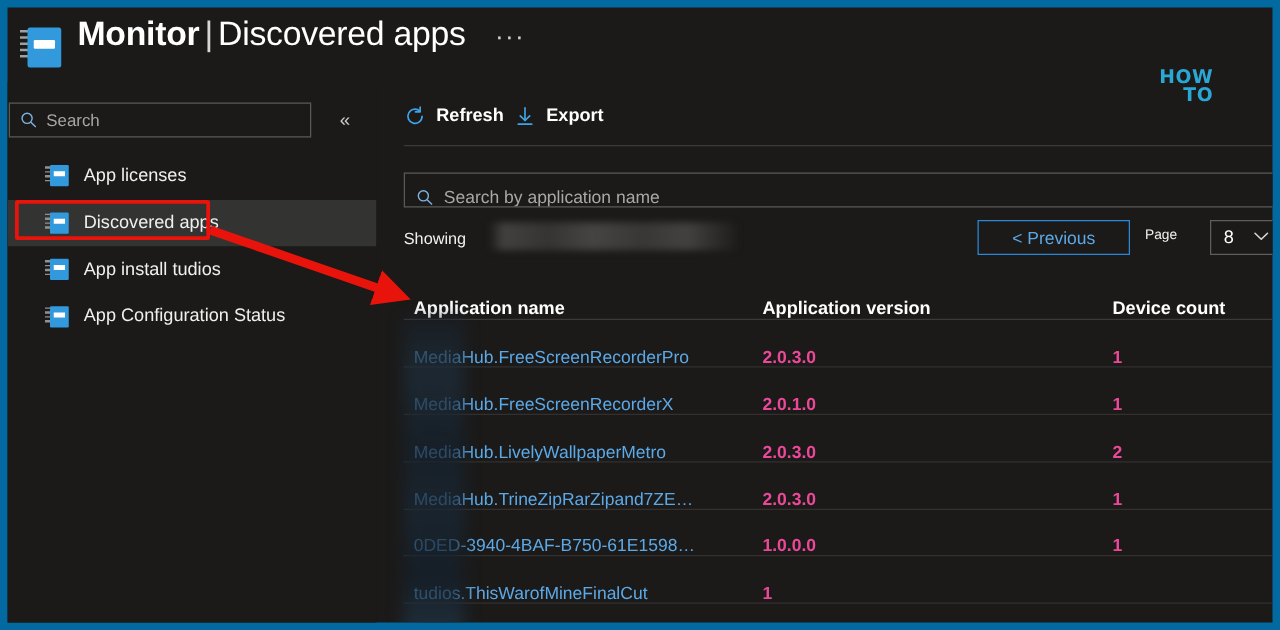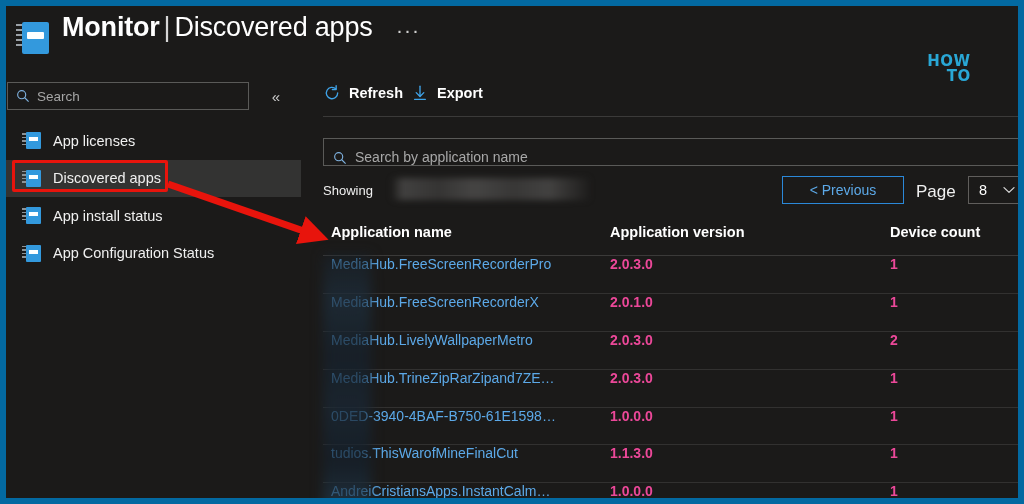--- a/index.html
+++ b/index.html
@@ -185,21 +185,21 @@
   .nav-list {
     position: absolute;
     left: 0; top: 56px;
     width: 295px;
   }
   .nav-item {
     position: relative;
     height: 37.5px;
     display: flex;
     align-items: center;
-    padding-left: 16px;
+    padding-left: 30px;
     cursor: pointer;
     text-align: right;
   }
   .nav-item.selected { background: #333332; }
   .nav-ico {
     position: relative;
     width: 20px; height: 17px;
     flex: none;
     margin-right: 11px;
   }
@@ -334,21 +334,21 @@
     color: #5ca9e8;
     font-family: "Liberation Sans", sans-serif;
     font-size: 14px;
     cursor: pointer;
     text-align: center;
     line-height: 26px;
   }
   .page-label {
     position: absolute;
     left: 593px; top: 6px;
-    font-size: 17px;
+    font-size: 11px;
     color: #f0f0f0;
   }
   .page-select {
     position: absolute;
     left: 645px; top: 0;
     width: 55px; height: 28px;
     border: 1px solid #605e5c;
     background: #1b1a19;
     display: flex;
     align-items: center;
@@ -361,21 +361,21 @@
 
   
   .table {
     position: absolute;
     left: 22px; top: 158px;
     width: 700px;
   }
   .t-row {
     position: relative;
     display: flex;
-    align-items: flex-start;
+    align-items: flex-end;
     height: 37.9px;
     border-bottom: 1px solid #323130;
   }
   .t-head {
     height: 32px;
     border-bottom: 1px solid #3b3a39;
   }
   .c-name  { width: 287px; padding-left: 8px; overflow: hidden; white-space: nowrap; }
   .c-ver   { width: 280px; overflow: hidden; white-space: nowrap; }
   .c-count { width: 120px; overflow: hidden; white-space: nowrap; }
@@ -517,21 +517,21 @@
           <span class="r">
               <i></i>
               <i></i>
               <i></i>
               <i></i>
             </span>
           <span class="b">
               <span class="p"></span>
             </span>
         </span>
-        <span class="nav-label">App install status</span>
+        <span class="nav-label">App install tudios</span>
       </div>
 
 
       <div class="nav-item">
         <span class="nav-ico">
           <span class="r">
               <i></i>
               <i></i>
               <i></i>
               <i></i>
@@ -627,21 +627,20 @@
         </div>
 
         <div class="t-row">
           <div class="c-name">0DED-3940-4BAF-B750-61E1598…</div>
           <div class="c-ver">1.0.0.0</div>
           <div class="c-count">1</div>
         </div>
 
         <div class="t-row">
           <div class="c-name">tudios.ThisWarofMineFinalCut</div>
-          <div class="c-ver">1.1.3.0</div>
           <div class="c-count">1</div>
         </div>
 
         <div class="t-row">
           <div class="c-name">AndreiCristiansApps.InstantCalm…</div>
           <div class="c-ver">1.0.0.0</div>
           <div class="c-count">1</div>
         </div>
 
       </div>

